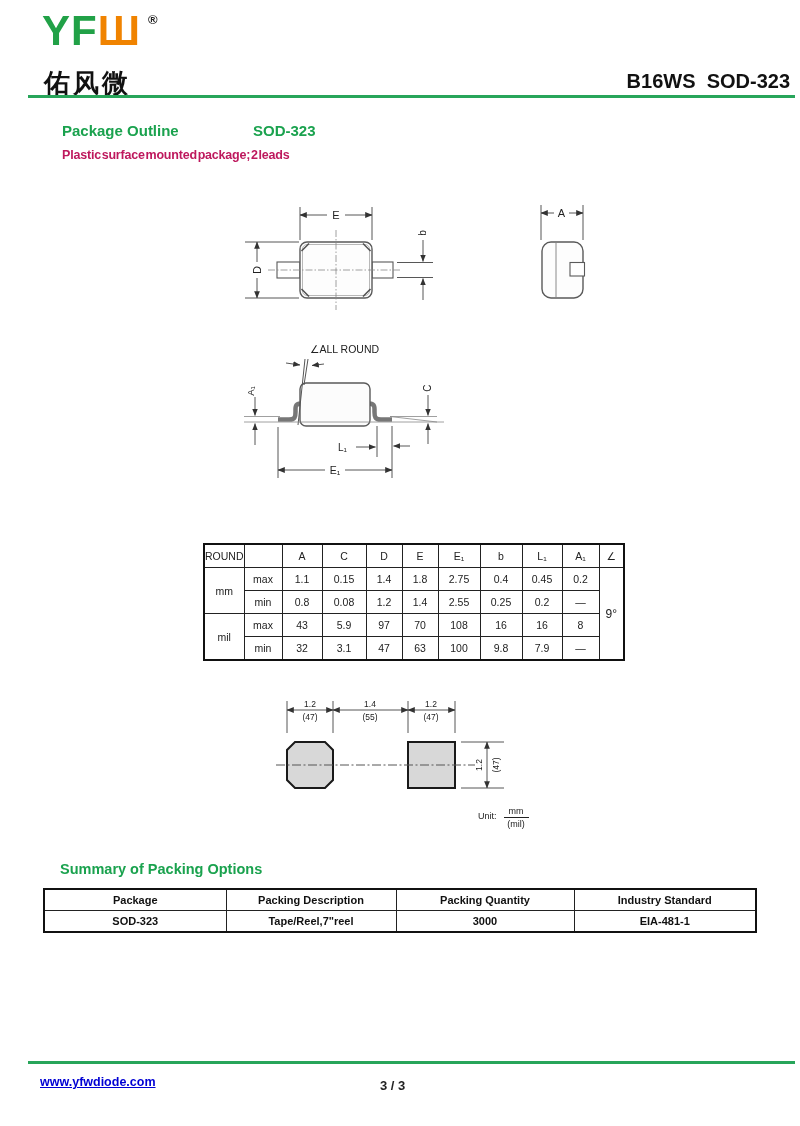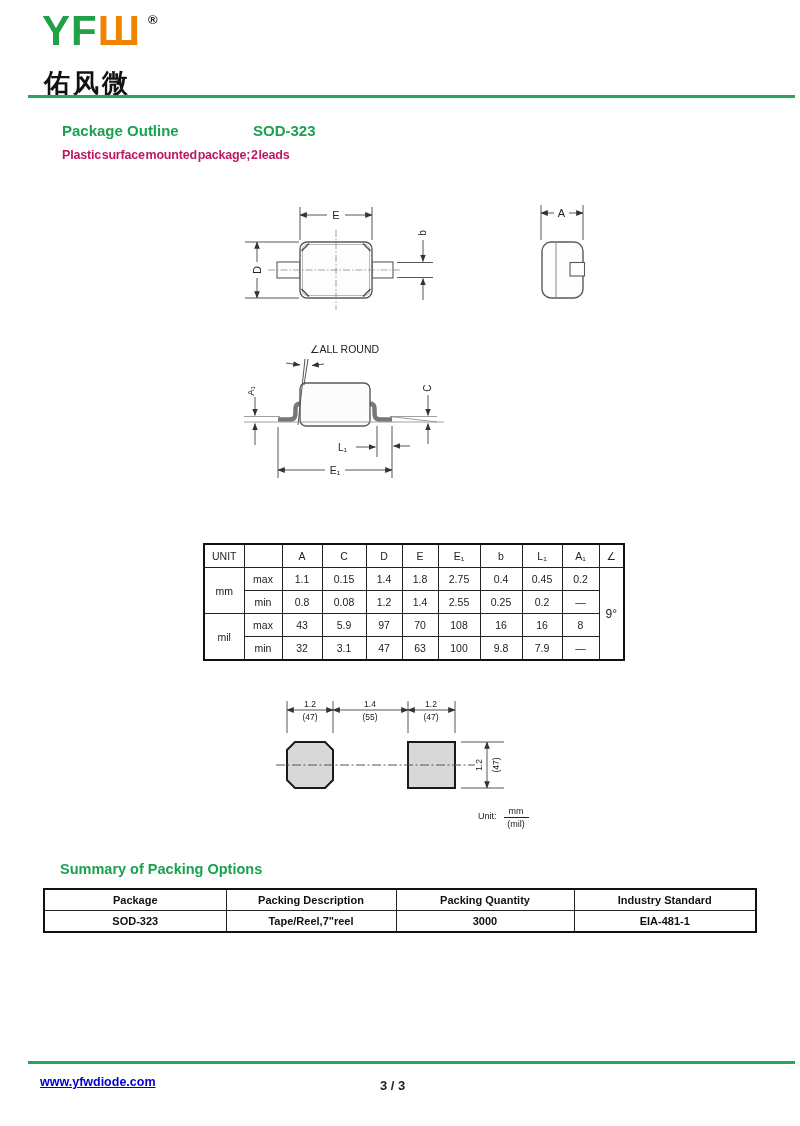--- a/index.html
+++ b/index.html
@@ -68,20 +68,21 @@
 </head>
 <body>
 
 <div class="page">
 
   <div class="abs logo-main">
     <span class="logo-green">YF</span><span class="logo-orange">Ш</span>
   </div>
   <div class="abs logo-reg">®</div>
   <div class="abs logo-cn">佑风微</div>
+  <div class="abs doc-title">B16WS  SOD-323</div>
   <div class="abs grule rule-top"></div>
 
   <div class="abs h-green pkg-outline">Package Outline</div>
   <div class="abs h-green pkg-code">SOD-323</div>
   <div class="abs pkg-desc">Plastic surface mounted package; 2 leads</div>
 
   <svg class="abs" style="left:230px;top:195px;" width="410" height="295" viewBox="0 0 410 295">
     <defs>
       <marker id="ar" viewBox="0 0 10 10" refX="9.5" refY="5" markerWidth="8" markerHeight="8" orient="auto-start-reverse">
         <path d="M0,1 L10,5 L0,9 Z" fill="#333"></path>
@@ -188,21 +189,21 @@
         <col style="width:36px">
           <col style="width:36px">
           <col style="width:42px">
           <col style="width:42px">
         <col style="width:40px">
           <col style="width:37px">
           <col style="width:25px">
       </colgroup>
       <tbody>
           <tr>
-        <td>UNIT</td>
+        <td>ROUND</td>
         <td></td>
         <td>A</td>
         <td>C</td>
         <td>D</td>
         <td>E</td>
         <td>E₁</td>
         <td>b</td>
         <td>L₁</td>
         <td>A₁</td>
         <td>∠</td>

